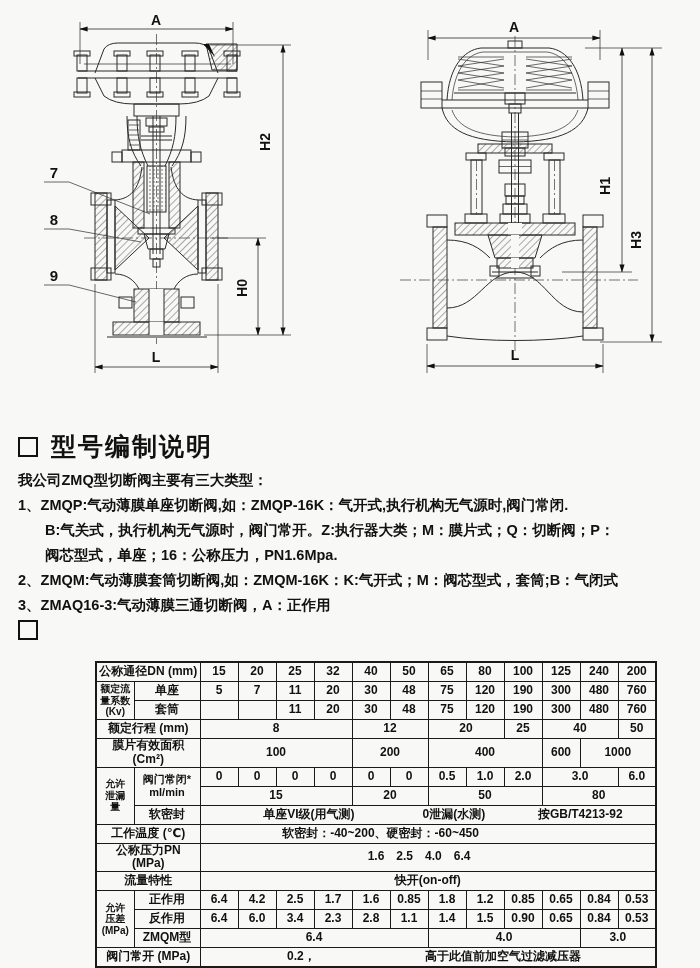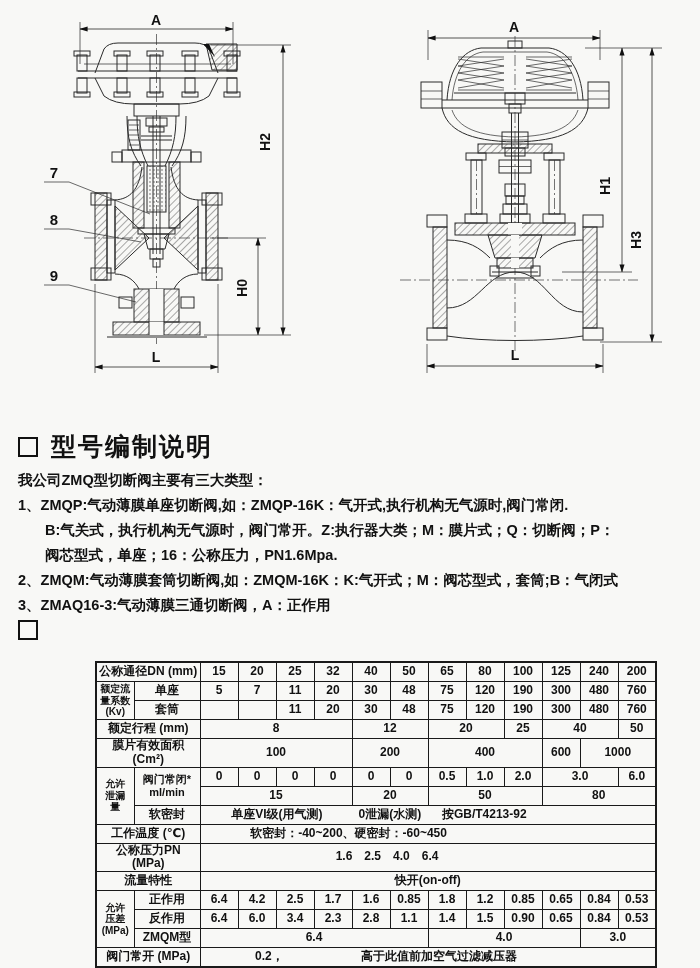--- a/index.html
+++ b/index.html
@@ -17,21 +17,21 @@
   .sq{display:inline-block;width:16px;height:16px;border:2.5px solid #111;margin-right:13px;}
   #model-text{position:absolute;left:18px;top:468px;width:672px;font-weight:bold;font-size:14.5px;line-height:25px;}
   #model-text .ind{padding-left:27px;}
   #spec{position:absolute;left:95px;top:661px;width:454px;border-collapse:collapse;table-layout:fixed;}
   #spec td{border:1px solid #1a1a1a;height:18px;padding:0 1px;text-align:center;vertical-align:middle;
            font-size:12px;font-weight:bold;white-space:pre-line;line-height:1.15;overflow:hidden;}
   #spec{border:2px solid #1a1a1a;}
   #spec td.grp{font-size:10px;line-height:1.15;padding:0;}
   #spec td.two{font-size:11px;}
   .segs{display:flex;width:100%;align-items:center;}
-  .segs span{display:block;text-align:center;white-space:nowrap;}
+  .segs span{display:block;text-align:center;white-space:nowrap;margin-left:32px;}
 </style>
 </head>
 <body>
 
 <div id="page">
 
   <svg viewBox="10 2 350 378" width="350" height="378" style="left:10px;top:2px">
     <defs>
       <pattern id="hL" patternUnits="userSpaceOnUse" width="5" height="5" patternTransform="rotate(45)">
         <line x1="0" y1="0" x2="0" y2="5" stroke="#555" stroke-width="1"></line>

